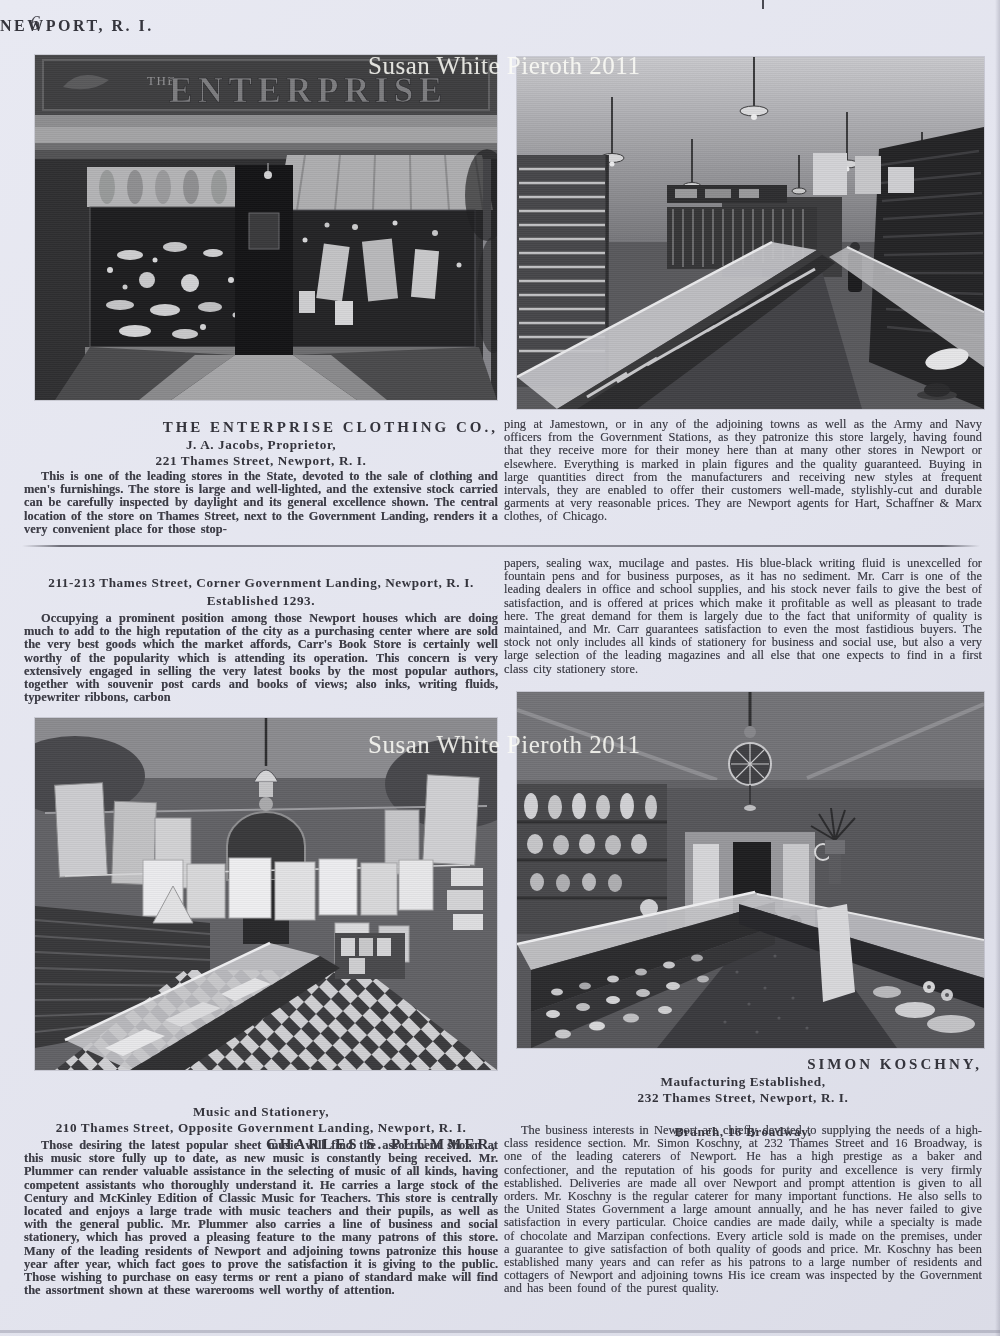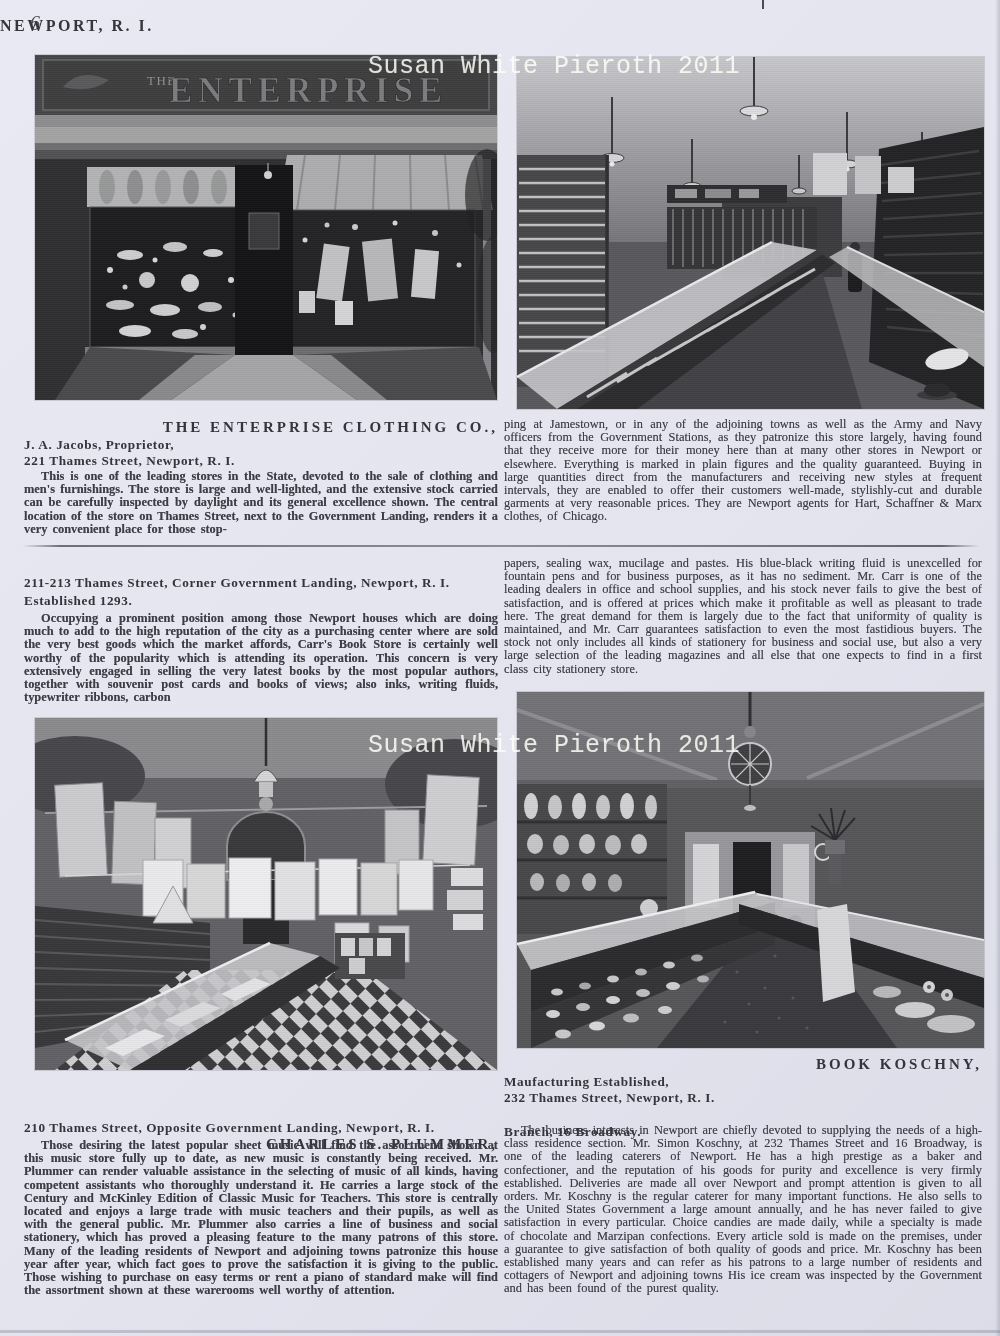--- a/index.html
+++ b/index.html
@@ -6,29 +6,29 @@
   .page{position:relative;width:1000px;height:1336px;margin:0 auto;overflow:hidden;
         background:linear-gradient(135deg,#e8e9f2 0%,#e3e4ee 55%,#dbdce7 100%);
         font-family:"Liberation Serif","DejaVu Serif",serif;color:#3b3b44;}
   .abs{position:absolute;}
   .pageno{left:30px;top:12px;font-style:italic;font-size:20px;color:#4a4a52;}
   .hdr{left:0;top:17px;width:100%;text-align:left;font-weight:bold;font-size:16px;
        letter-spacing:2.5px;color:#35353d;}
   .col-l{left:24px;width:474px;font-weight:bold;}
   .col-r{left:504px;width:478px;}
   .h1{text-align:right;font-weight:bold;font-size:15px;letter-spacing:3px;color:#34343c;}
-  .h2{text-align:left;font-weight:bold;font-size:13.2px;letter-spacing:.6px;color:#34343c;}
+  .h2{text-align:center;font-weight:bold;font-size:13.2px;letter-spacing:.6px;color:#34343c;}
   .body{font-size:12.4px;line-height:13.2px;text-align:justify;word-spacing:2px;
         color:#3d3d46;text-shadow:0 0 .4px rgba(60,60,72,.5);}
   .ind{text-indent:17px;}
   .rule{height:2px;background:linear-gradient(90deg,rgba(70,70,80,0) 0%,rgba(70,70,80,.75) 4%,
         rgba(70,70,80,.55) 50%,rgba(70,70,80,.8) 96%,rgba(70,70,80,0) 100%);}
   .photo{box-shadow:0 0 0 1px rgba(70,70,85,.18);}
   .photo svg{display:block;width:100%;height:100%;}
-  .wm{font-family:Liberation Mono, monospace;font-size:25px;letter-spacing:.5px;
+  .wm{font-family:Liberation Serif, serif;font-size:25px;letter-spacing:.5px;
       color:rgba(252,252,246,.82);white-space:nowrap;z-index:6;text-shadow:0 0 1px rgba(255,255,255,.25);}
   .grain{pointer-events:none;background:repeating-linear-gradient(0deg,rgba(255,255,255,.028) 0 1px,rgba(0,0,0,.04) 1px 2px);}
   .edge-r{right:0;top:0;width:5px;height:100%;background:linear-gradient(90deg,rgba(80,80,100,0),rgba(80,80,100,.22));}
   .edge-b{left:0;top:1330px;width:100%;height:3px;background:rgba(120,121,140,.35);}
   .tick{left:762px;top:0;width:2px;height:9px;background:#4a4a52;}
 </style>
 </head>
 <body>
 
 <div class="page">
@@ -379,24 +379,25 @@
         <circle cx="430" cy="303" r="6" fill="#cccccf"></circle>
           <circle cx="430" cy="303" r="2" fill="#56565a"></circle>
       </g>
     </svg>
     <div class="abs grain" style="left:0;top:0;right:0;bottom:0;"></div>
   </div>
 
   <div class="abs wm" style="left:368px;top:731px;">Susan White Pieroth 2011</div>
 
   <div class="abs col-l h1" style="top:1136px;">CHARLES S. PLUMMER,</div>
+  <div class="abs col-l h2" style="top:1104px;">Music and Stationery,</div>
   <div class="abs col-l h2" style="top:1120px;font-family:Liberation Serif, serif;">210 Thames Street, Opposite Government Landing, Newport, R. I.</div>
   <div class="abs col-l body ind" style="top:1139px;">Those desiring the latest popular sheet music will find the assortment shown at this music store fully up to date, as new music is constantly being received.  Mr. Plummer can render valuable assistance in the selecting of music of all kinds, having competent assistants who thoroughly understand it.  He carries a large stock of the Century and McKinley Edition of Classic Music for Teachers.  This store is centrally located and enjoys a large trade with music teachers and their pupils, as well as with the general public.  Mr. Plummer also carries a line of business and social stationery, which has proved a pleasing feature to the many patrons of this store.  Many of the leading residents of Newport and adjoining towns patronize this house year after year, which fact goes to prove the satisfaction it is giving to the public.  Those wishing to purchase on easy terms or rent a piano of standard make will find the assortment shown at these warerooms well worthy of attention.</div>
 
-  <div class="abs col-r h1" style="top:1056px;">BOOK KOSCHNY,</div>
+  <div class="abs col-r h1" style="top:1056px;">SIMON KOSCHNY,</div>
   <div class="abs col-r h2" style="top:1074px;">Maufacturing Established,</div>
   <div class="abs col-r h2" style="top:1090px;">232 Thames Street, Newport, R. I.</div>
   <div class="abs col-r h2" style="top:1106px;margin-top:18px;">Branch, 16 Broadway.</div>
   <div class="abs col-r body ind" style="top:1124px;">The business interests in Newport are chiefly devoted to supplying the needs of a high-class residence section.  Mr. Simon Koschny, at 232 Thames Street and 16 Broadway, is one of the leading caterers of Newport.  He has a high prestige as a baker and confectioner, and the reputation of his goods for purity and excellence is very firmly established.  Deliveries are made all over Newport and prompt attention is given to all orders.  Mr. Koschny is the regular caterer for many important functions.  He also sells to the United States Government a large amount annually, and he has never failed to give satisfaction in every particular.  Choice candies are made daily, while a specialty is made of chocolate and Marzipan confections.  Every article sold is made on the premises, under a guarantee to give satisfaction of both quality of goods and price.  Mr. Koschny has been established many years and can refer as his patrons to a large number of residents and cottagers of Newport and adjoining towns  His ice cream was inspected by the Government and has been found of the purest quality.</div>
 
   <div class="abs edge-r"></div>
   <div class="abs edge-b"></div>
 </div>
 
 </body></html>

